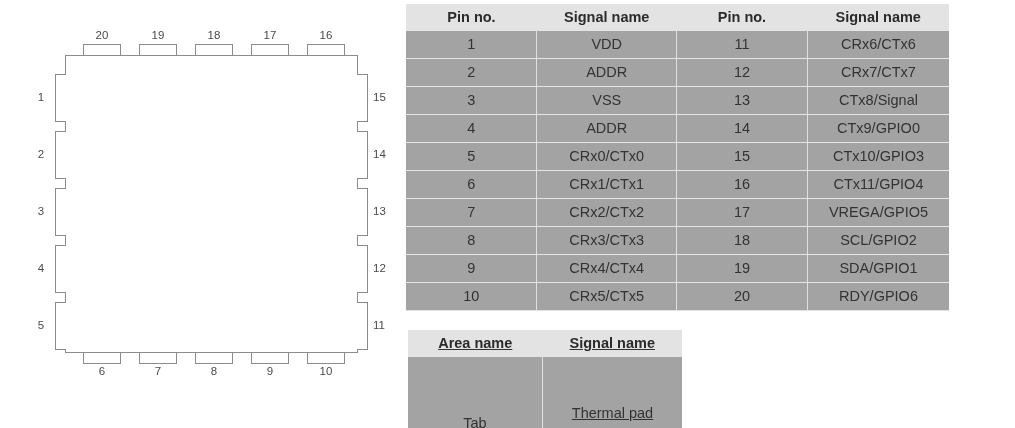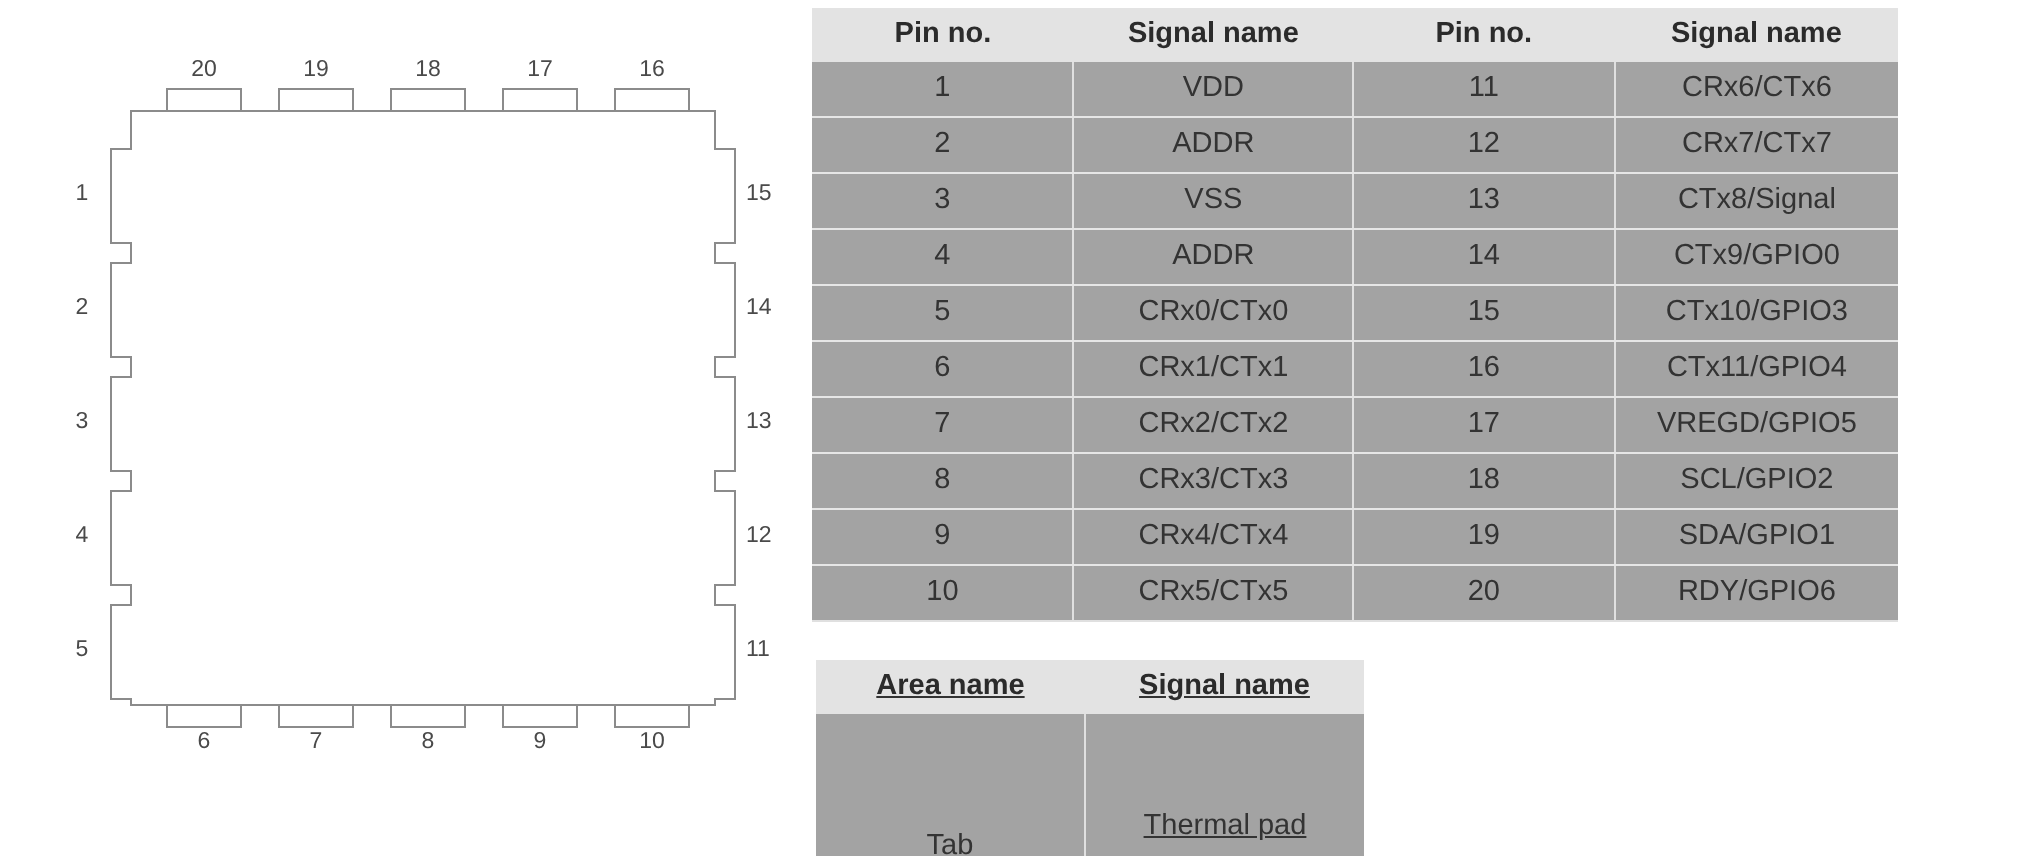--- a/index.html
+++ b/index.html
@@ -237,21 +237,21 @@
     <tr>
       <td>6</td>
       <td>CRx1/CTx1</td>
       <td>16</td>
       <td class="last-col">CTx11/GPIO4</td>
     </tr>
     <tr>
       <td>7</td>
       <td>CRx2/CTx2</td>
       <td>17</td>
-      <td class="last-col">VREGD/GPIO5</td>
+      <td class="last-col">VREGA/GPIO5</td>
     </tr>
     <tr>
       <td>8</td>
       <td>CRx3/CTx3</td>
       <td>18</td>
       <td class="last-col">SCL/GPIO2</td>
     </tr>
     <tr>
       <td>9</td>
       <td>CRx4/CTx4</td>

